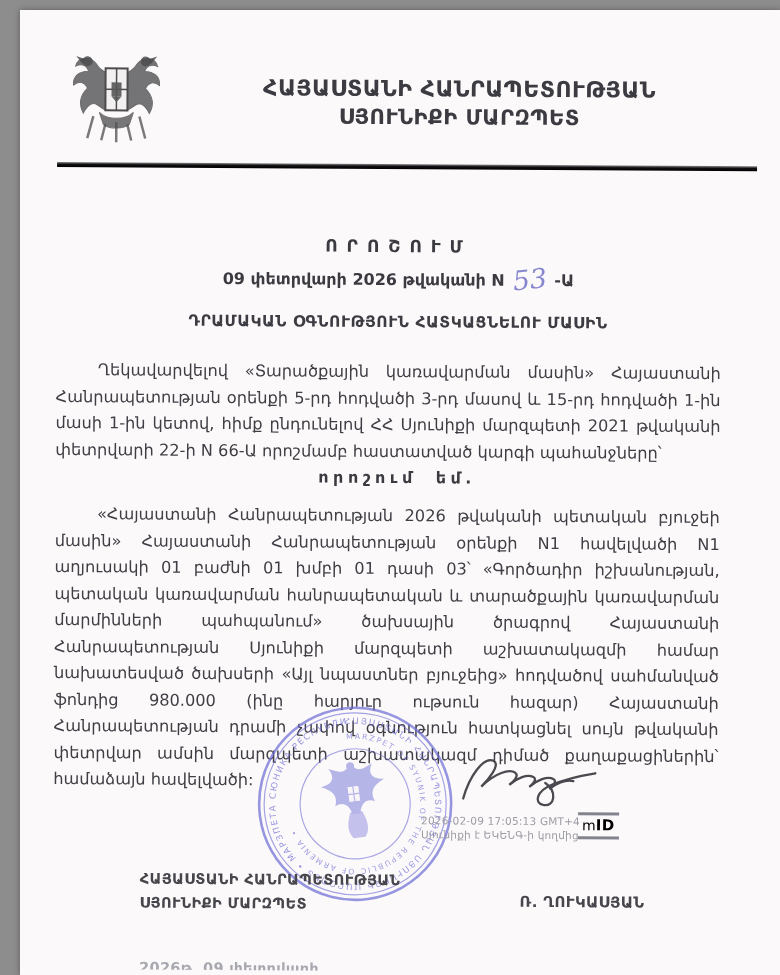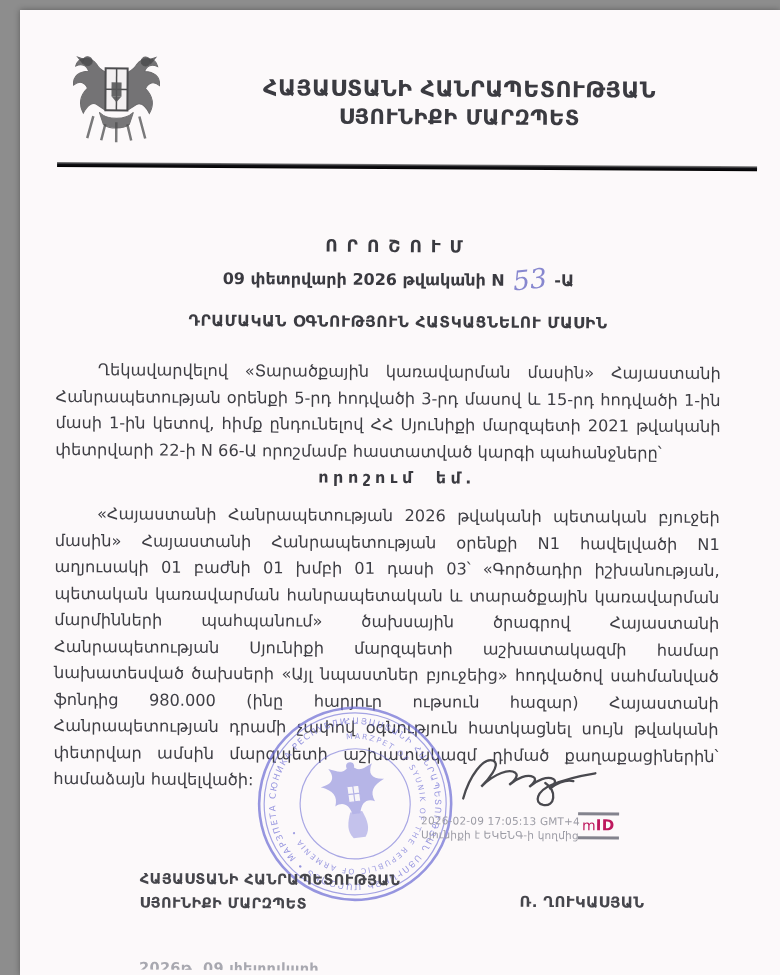--- a/index.html
+++ b/index.html
@@ -60,21 +60,21 @@
   }
   .stamp{position:absolute;left:238px;top:690px;width:204px;height:204px;opacity:.88;}
   .signature{position:absolute;left:438px;top:728px;width:160px;height:84px;}
   .esign{
     position:absolute;left:406px;top:802px;width:230px;
     font-size:10.5px;line-height:13.5px;color:#9b9ba4;letter-spacing:.2px;
   }
   .mid-logo{
     position:absolute;left:563px;top:799px;
     border-top:3px solid #83838d;border-bottom:3px solid #83838d;
-    padding:1px 4px 2px 4px;color:#be185d;line-height:17px;
+    padding:1px 4px 2px 4px;color:#000000;line-height:17px;
   }
   .mid-logo .m{font-size:14px;}
   .mid-logo .id{font-size:15px;font-weight:bold;letter-spacing:.5px;}
   .footer-org{
     position:absolute;left:125px;top:856px;width:330px;
     font-size:14.5px;font-weight:600;line-height:24px;letter-spacing:.4px;color:#46464c;
   }
   .signer-name{
     position:absolute;left:505px;top:880px;width:220px;
     font-size:15px;font-weight:600;letter-spacing:.4px;color:#46464c;

